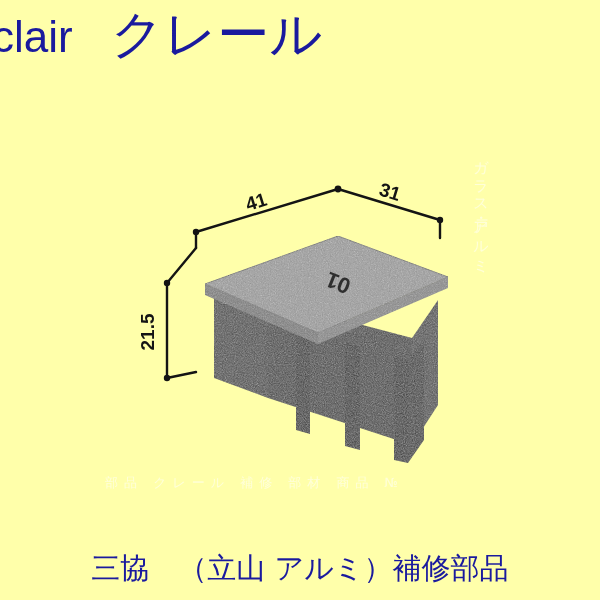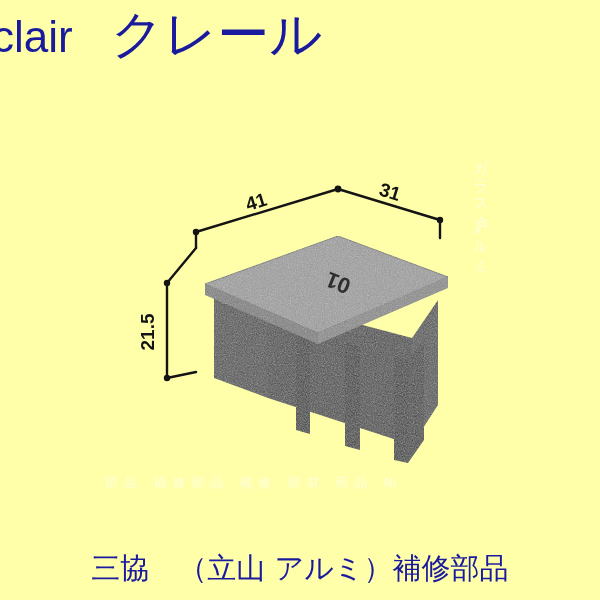--- a/index.html
+++ b/index.html
@@ -99,21 +99,21 @@
     fill: #141414;
   }
 </style>
 </head>
 <body>
 
 <div id="page">
 
   <div class="watermark" id="watermark-vertical">ガラス戸・アルミ</div>
 
-  <div class="watermark" id="watermark-horizontal">部品 補修部品 補修 部材 商品 №</div>
+  <div class="watermark" id="watermark-horizontal">部品 クレール 補修 部材 商品 №</div>
 
   <div id="brand-row">
     <span id="brand-latin">clair</span><span id="brand-kana">クレール</span>
   </div>
 
   <div id="drawing">
     <svg width="600" height="600" viewBox="0 0 600 600">
       <defs>
 
         <filter id="grainTop" x="0%" y="0%" width="100%" height="100%">

